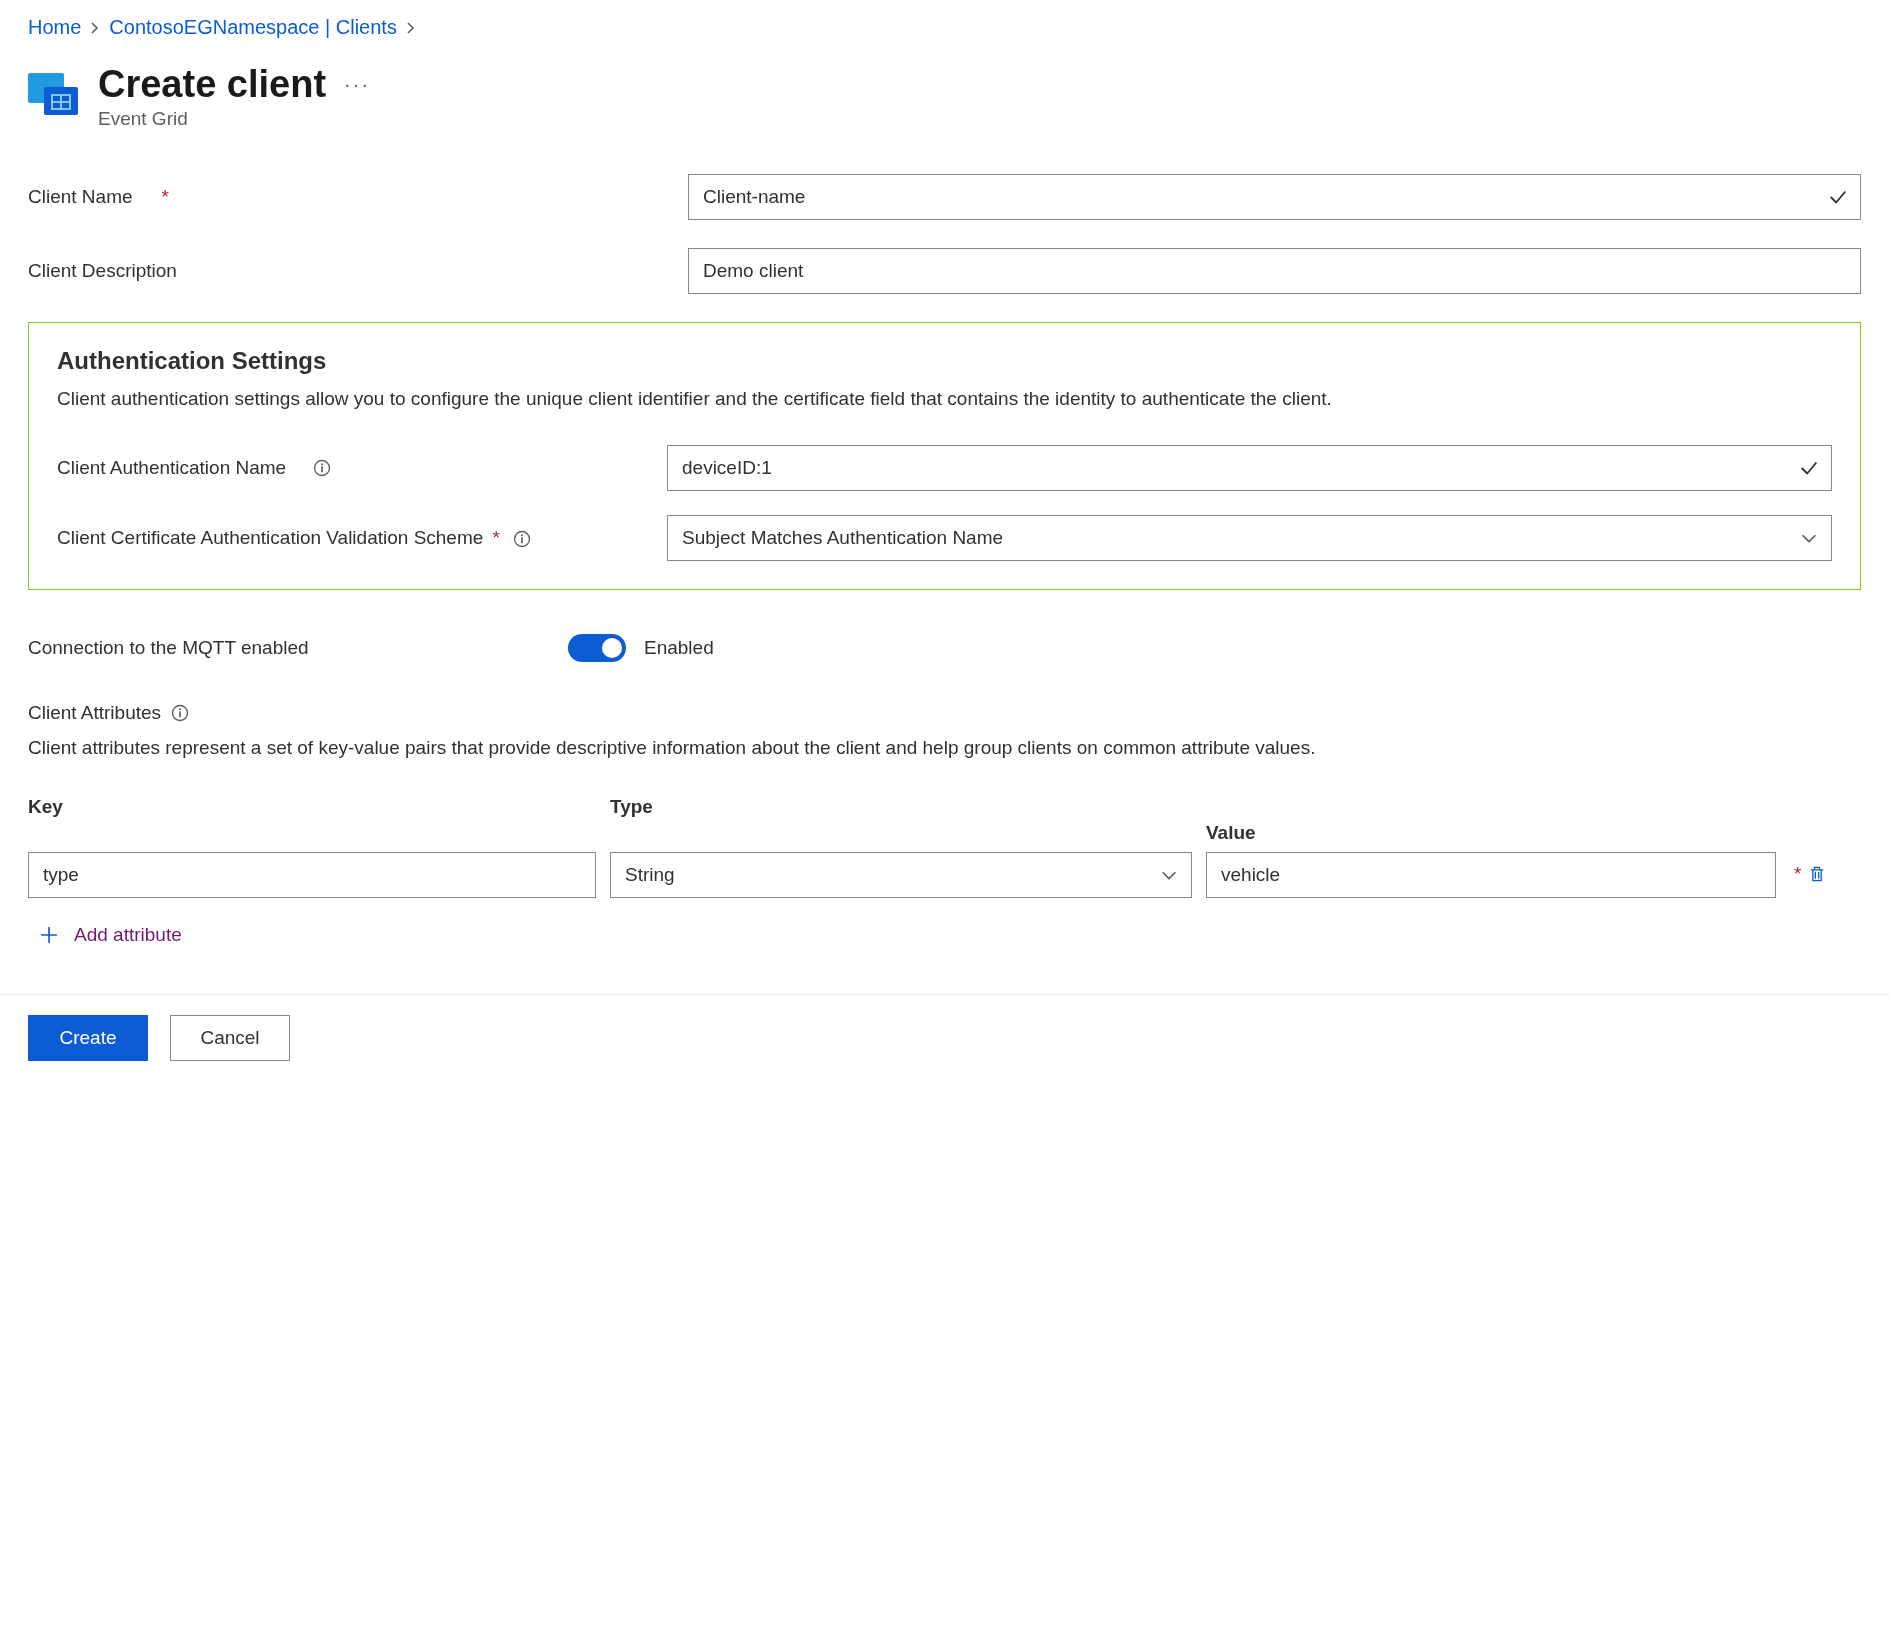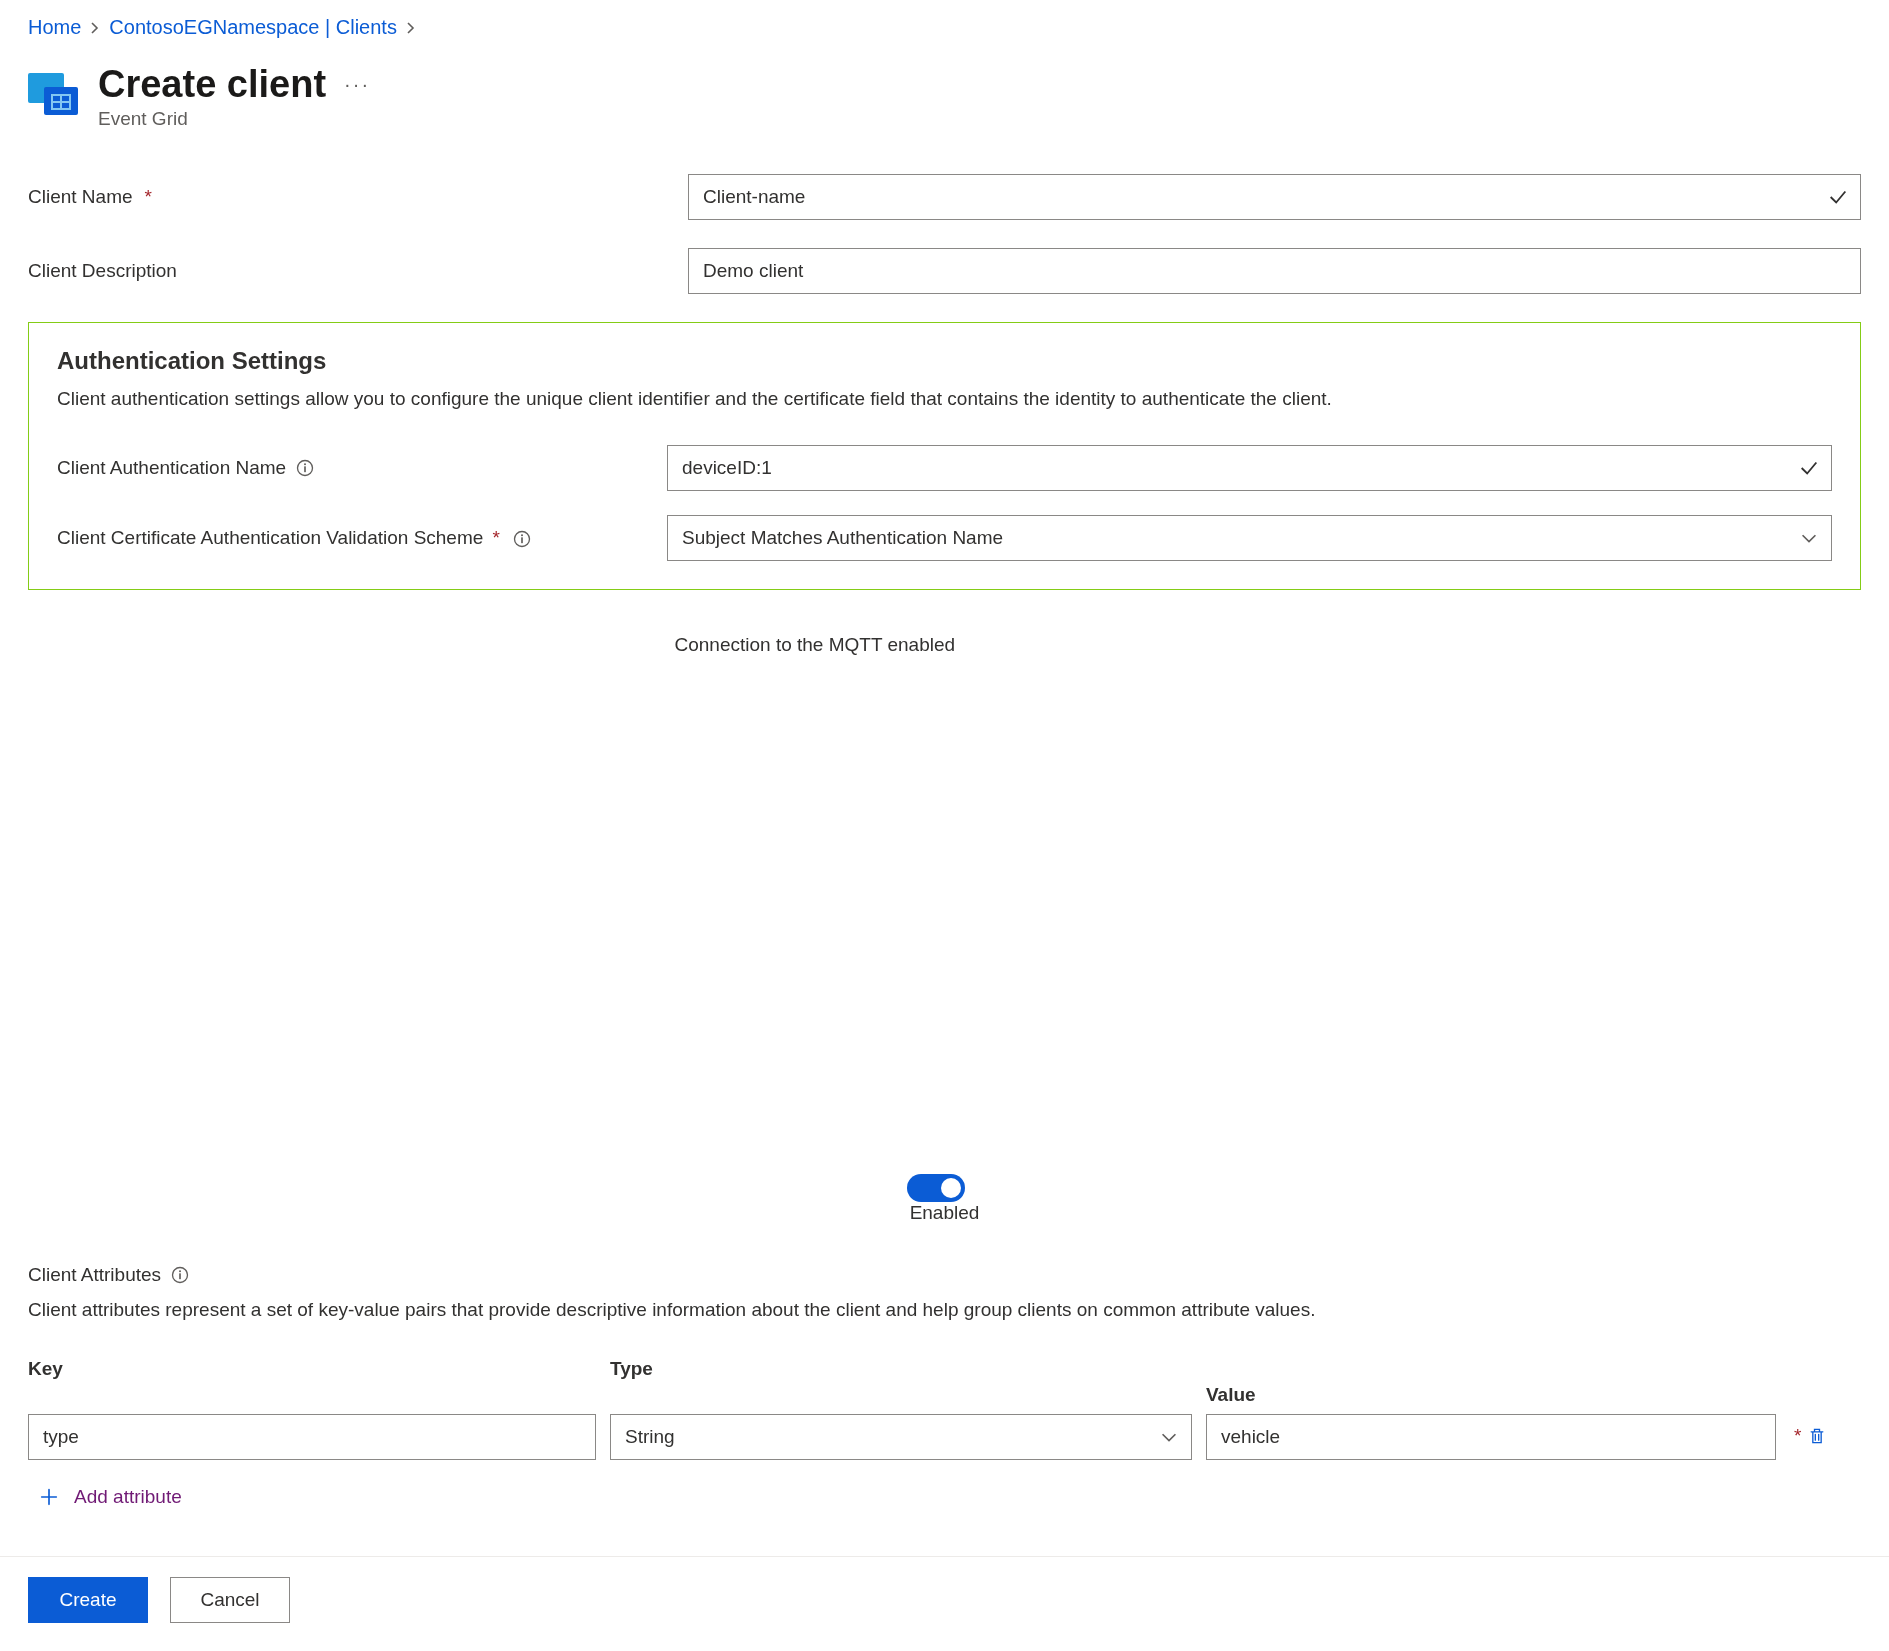--- a/index.html
+++ b/index.html
@@ -21,21 +21,21 @@
   .header { display: flex; align-items: flex-start; gap: 18px; margin-bottom: 44px; }
   .app-icon { width: 52px; height: 48px; margin-top: 6px; flex: 0 0 auto; }
   .title-block { display: flex; flex-direction: column; }
   .title-row { display: flex; align-items: center; gap: 18px; }
   .page-title { font-size: 38px; font-weight: 600; margin: 0; color: #1b1a19; text-align: right; }
   .subtitle { font-size: 19px; color: #605e5c; margin-top: 2px; }
   .more-dots { color: #605e5c; font-size: 20px; letter-spacing: 2px; cursor: pointer; }
 
   
   .form-row { display: flex; align-items: center; margin-bottom: 28px; }
-  .form-row .label { width: 660px; flex: 0 0 660px; display: flex; align-items: center; gap: 8px; }
+  .form-row .label { width: 660px; flex: 0 0 660px; display: flex; align-items: center; gap: 25px; }
   .req { color: #a4262c; margin-left: 4px; }
   .input-wrap { position: relative; flex: 1; max-width: 1180px; border-radius: 7px; }
   .text-input, .select-input {
     width: 100%;
     height: 46px;
     border: 1px solid #8a8886;
     padding: 0 44px 0 14px;
     font-size: 19px;
     font-family: inherit;
     background: #fff;
@@ -57,21 +57,21 @@
   .auth-box .form-row { margin-bottom: 24px; }
   .auth-box .form-row:last-child { margin-bottom: 0; }
   .auth-box .label { width: 610px; flex: 0 0 610px; }
 
   .info-icon {
     display: inline-flex; align-items: center; justify-content: center;
     width: 22px; height: 22px; flex: 0 0 auto;
   }
 
   
-  .toggle-row { display: flex; align-items: center; margin-bottom: 40px; flex-direction: column; }
+  .toggle-row { display: flex; align-items: center; margin-bottom: 40px; }
   .toggle-row .label { width: 540px; flex: 0 0 540px; }
   .toggle {
     width: 58px; height: 28px; border-radius: 14px; background: #0b5cd5;
     position: relative; cursor: pointer; margin-right: 18px;
   }
   .toggle .knob {
     position: absolute; right: 4px; top: 4px; width: 20px; height: 20px;
     border-radius: 50%; background: #fff;
   }
   .toggle-label { font-size: 19px; }

